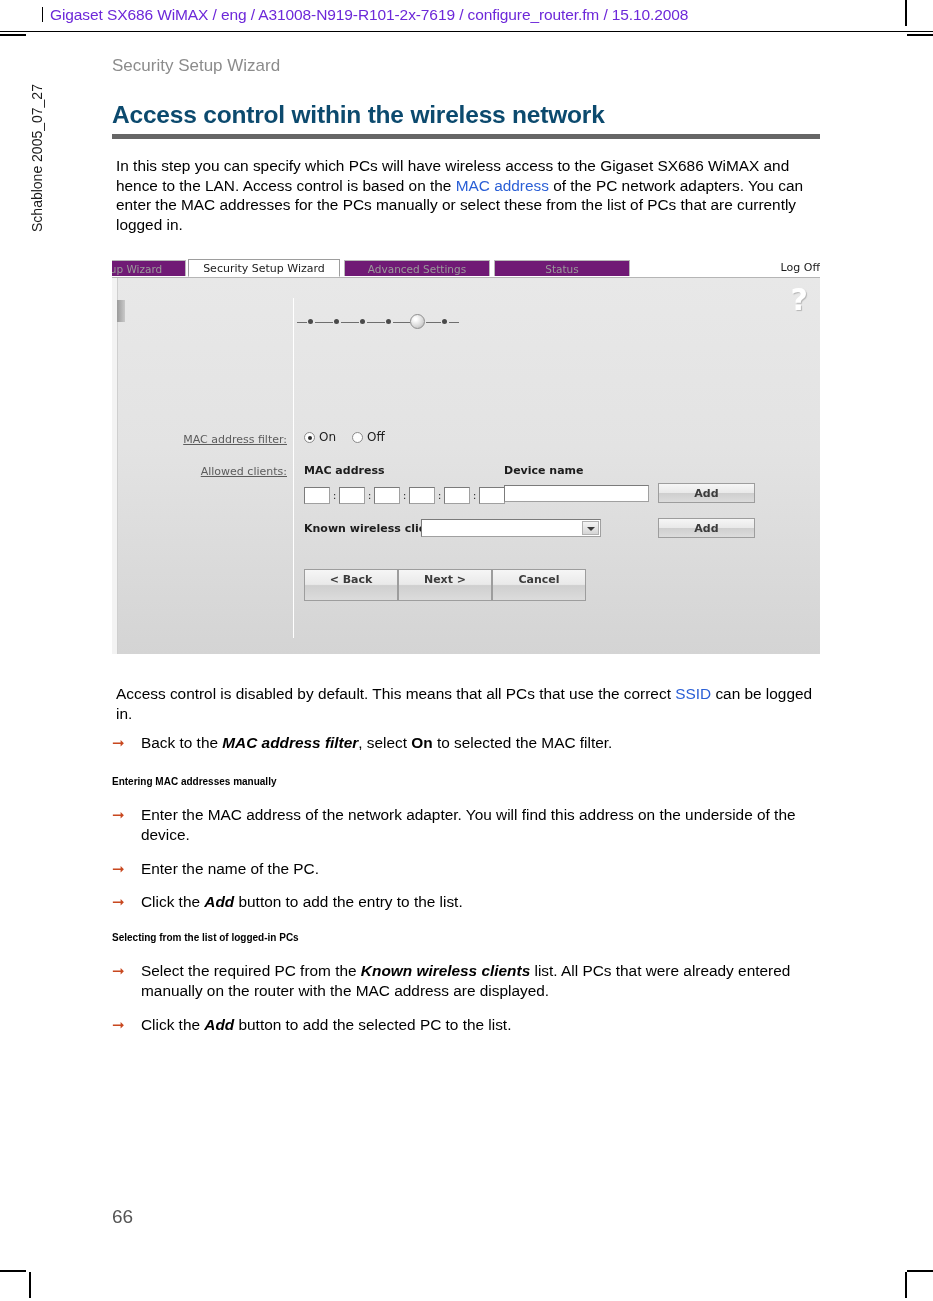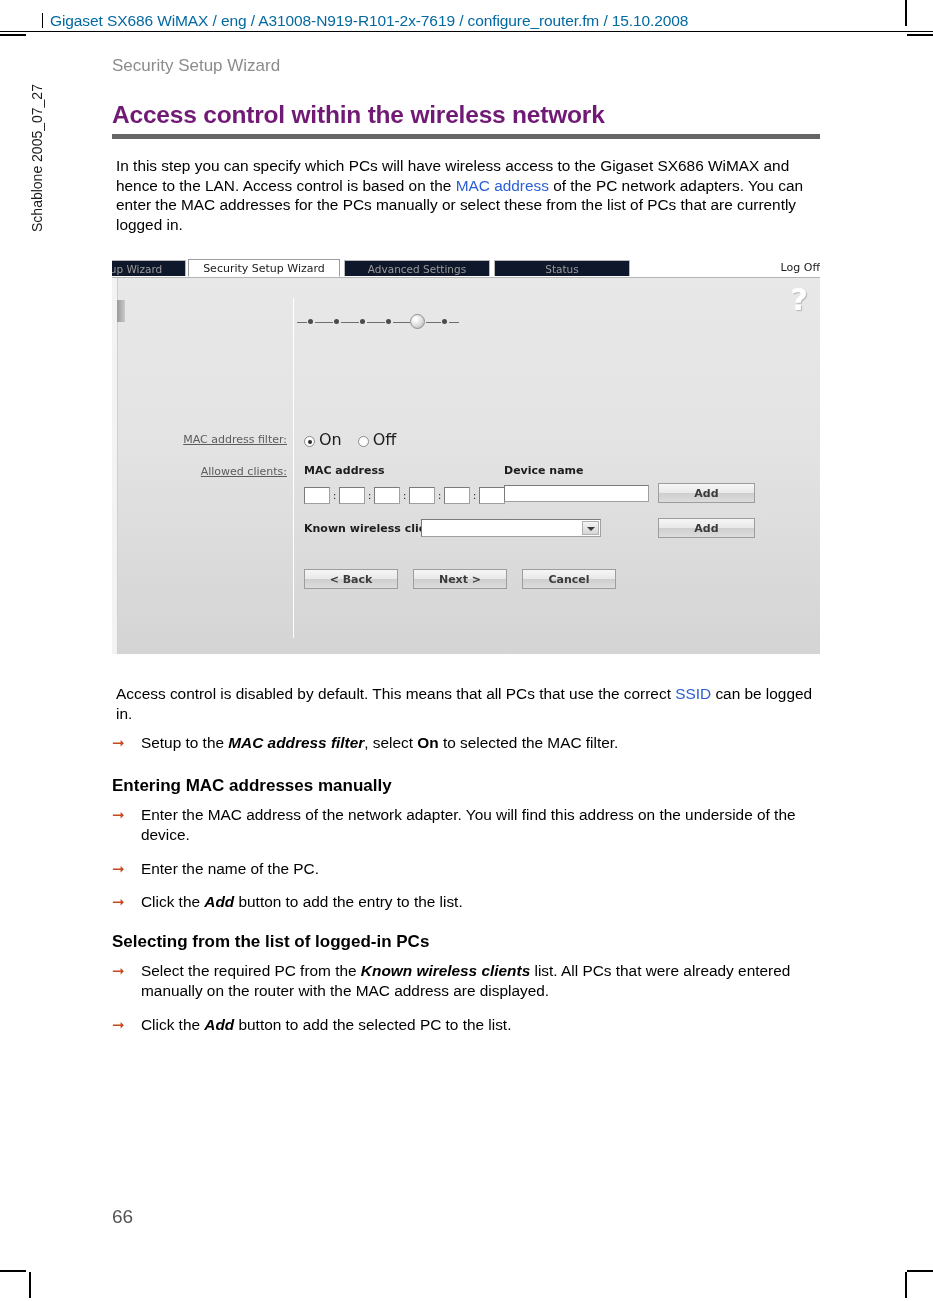--- a/index.html
+++ b/index.html
@@ -20,23 +20,23 @@
     position: absolute;
     background: #000;
   }
   .crop.h { height: 2px; width: 26px; }
   .crop.v { width: 2px; height: 26px; }
 
   
   .run-head {
     position: absolute;
     left: 42px;
-    top: 12px;
+    top: 6px;
     font-size: 15.5px;
-    color: #0369a1;
+    color: #6d28d9;
     white-space: nowrap;
     letter-spacing: -0.1px;
   }
   .run-head .bar {
     display: inline-block;
     width: 1px;
     height: 15px;
     background: #000;
     vertical-align: -2px;
     margin-right: 7px;
@@ -72,21 +72,21 @@
     color: #8c8c8c;
     font-weight: 400;
   }
 
   .page-title {
     position: absolute;
     left: 112px;
     top: 101px;
     font-size: 24.5px;
     font-weight: bold;
-    color: #701a75;
+    color: #0c4a6e;
     letter-spacing: -0.2px;
   }
   .title-rule {
     position: absolute;
     left: 112px;
     top: 134px;
     width: 708px;
     height: 5px;
     background: #666666;
   }
@@ -101,21 +101,21 @@
     color: #000;
   }
   .lnk { color: #2a5fd6; }
   .b { font-weight: bold; }
   .bi { font-weight: bold; font-style: italic; }
 
   h3.sub {
     position: absolute;
     left: 112px;
     margin: 0;
-    font-size: 17px;
+    font-size: 10px;
     font-weight: bold;
     color: #000;
   }
 
   .bullet {
     position: absolute;
     left: 112px;
     width: 712px;
     font-size: 15.4px;
     line-height: 19.5px;
@@ -163,21 +163,21 @@
     background: #ffffff;
   }
   .tab {
     position: absolute;
     top: 1px;
     height: 16px;
     line-height: 16px;
     font-size: 10.5px;
     text-align: center;
     color: #9a9a9a;
-    background: #0f172a;
+    background: #701a75;
     border: 1px solid #b9b9b9;
     border-bottom: none;
     box-sizing: border-box;
     white-space: nowrap;
   }
   .tab.cut {
     left: -26px;
     width: 100px;
     color: #9a9a9a;
   }
@@ -311,21 +311,21 @@
     top: 20px;
     width: 1px;
     height: 340px;
     background: #ffffff;
   }
 
   .radio-row {
     position: absolute;
     left: 192px;
     top: 152px;
-    font-size: 16px;
+    font-size: 12px;
     color: #1c1c1c;
   }
   .radio {
     display: inline-block;
     width: 11px;
     height: 11px;
     border-radius: 50%;
     border: 1px solid #8a8a8a;
     background: #fdfdfd;
     vertical-align: -2px;
@@ -438,21 +438,21 @@
   .kwc-arrow::after {
     content: "";
     position: absolute;
     left: 4px; top: 5px;
     border-left: 4px solid transparent;
     border-right: 4px solid transparent;
     border-top: 4px solid #3a3a3a;
   }
 
   .navbtns { position: absolute; left: 192px; top: 290px; }
-  .btn.nav { position: relative; display: inline-block; height: 20px; line-height: 19px; width: 94px; margin-right: 15px; }
+  .btn.nav { position: relative; display: inline-block; height: 32px; line-height: 19px; width: 94px; }
 </style>
 </head>
 <body>
 
 <div class="crop v" style="left:905px; top:0px;"></div>
 <div class="crop h" style="left:907px; top:34px;"></div>
 <div class="crop h" style="left:0px; top:34px;"></div>
 <div class="crop h" style="left:0px; top:1270px;"></div>
 <div class="crop v" style="left:29px; top:1272px;"></div>
 <div class="crop h" style="left:907px; top:1270px;"></div>
@@ -530,21 +530,21 @@
     <div class="navbtns">
       <span class="btn nav">&lt; Back</span><span class="btn nav">Next &gt;</span><span class="btn nav">Cancel</span>
     </div>
   </div>
 </div>
 
 <p class="body" style="top:680px;"><span>Access control is disabled by default. This means that all PCs that use the correct </span><span class="lnk">SSID</span><span> can be logged in.</span></p>
 
 <div class="bullet" style="top:733px;">
   <span class="arrow">➞</span>
-  <span class="btext"><span>Setup to the </span><span class="bi">MAC address filter</span><span>, select </span><span class="b">On</span><span> to selected the MAC filter.</span></span>
+  <span class="btext"><span>Back to the </span><span class="bi">MAC address filter</span><span>, select </span><span class="b">On</span><span> to selected the MAC filter.</span></span>
 </div>
 
 <h3 class="sub" style="top:776px;">Entering MAC addresses manually</h3>
 
 <div class="bullet" style="top:805px;">
   <span class="arrow">➞</span>
   <span class="btext">Enter the MAC address of the network adapter. You will find this address on the underside of the device.</span>
 </div>
 
 <div class="bullet" style="top:859px;">

